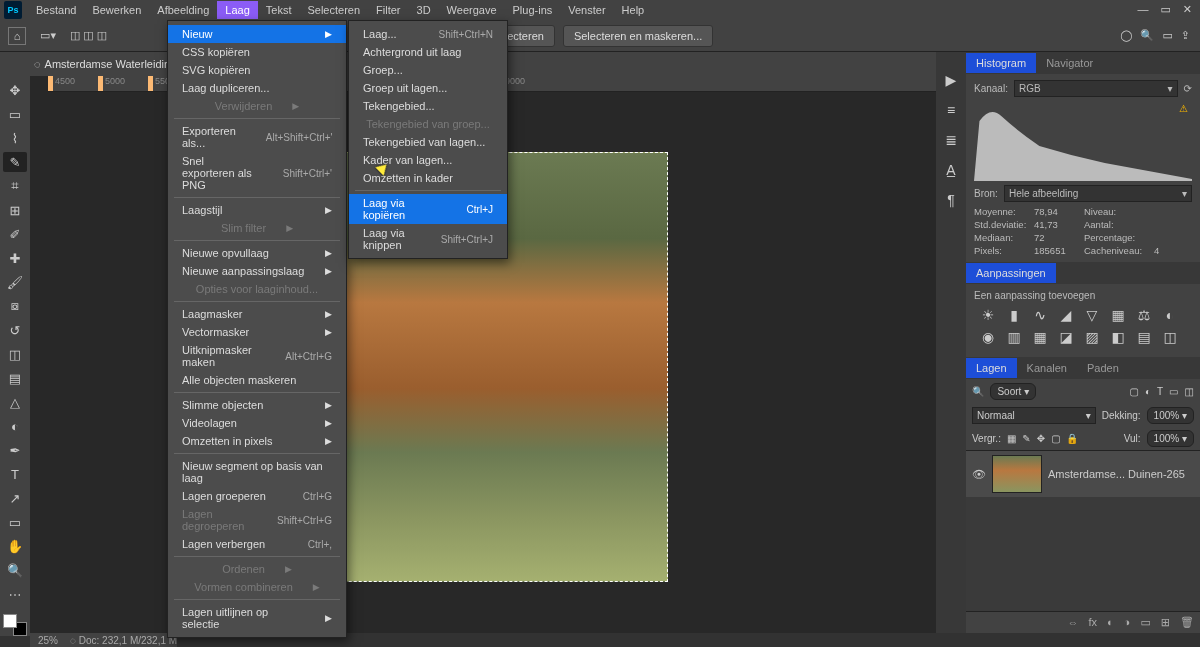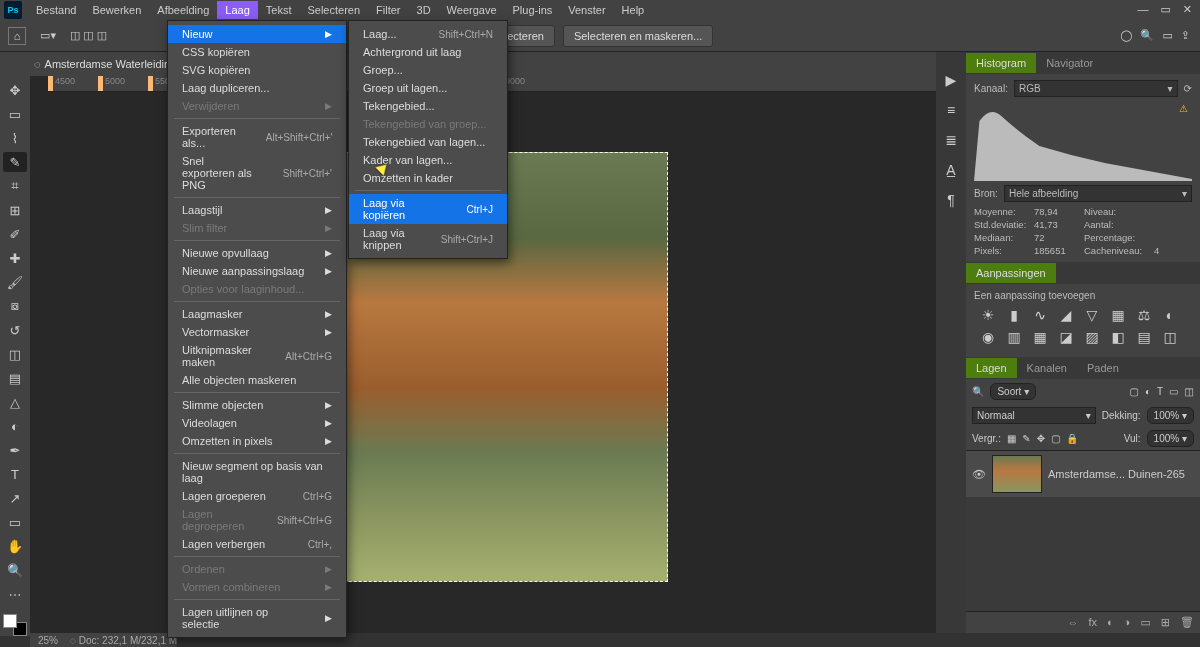--- a/index.html
+++ b/index.html
@@ -25,36 +25,36 @@
 .canvas-area { position: absolute; left: 30px; top: 76px; right: 264px; bottom: 14px; background: #282828; overflow: hidden; }
 .ruler-h { position: absolute; top: 0; left: 18px; right: 0; height: 16px; background: #424242; border-bottom: 1px solid #222; color: #888; font-size: 9px; display: flex; }
 .ruler-h span { flex: 0 0 50px; border-left: 5px solid #fdba74; padding-left: 2px; }
 .image-holder { position: absolute; left: 18px; top: 16px; right: 0; bottom: 0; display: flex; align-items: flex-start; justify-content: flex-start; padding: 60px 20px; }
 .fox-img { width: 480px; height: 430px; background: linear-gradient(180deg, #6b7a52 0%, #5a6842 20%, #b87840 35%, #9a5e2e 55%, #6b7a52 70%, #8a9560 85%, #a5b070 100%); border: 1px dashed #fff; position: relative; margin-left: 120px; }
 .status-bar { position: absolute; bottom: 0; left: 30px; height: 14px; background: #424242; display: flex; align-items: center; gap: 12px; padding-left: 8px; font-size: 10px; color: #aaa; }
 
 
 .menu { position: absolute; background: #4c4c4c; border: 1px solid #222; box-shadow: 2px 4px 10px rgba(0,0,0,.5); z-index: 200; font-size: 11px; color: #ddd; padding: 4px 0; }
 .menu-item { display: flex; justify-content: space-between; align-items: center; padding: 3px 14px; min-height: 18px; cursor: default; }
-.menu-item.disabled { color: #7a7a7a; }
+.menu-item.disabled { color: #7a7a7a; justify-content: center; }
 .menu-item.highlight { background: #1473e6; color: #fff; }
 .menu-item .arrow { font-size: 9px; margin-left: 20px; }
 .menu-item .shortcut { color: #aaa; font-size: 10px; margin-left: 30px; }
 .menu-item.highlight .shortcut { color: #fff; }
 .menu-sep { height: 1px; background: #666; margin: 3px 6px; }
 .cursor-ov { position: absolute; width: 16px; height: 16px; pointer-events: none; z-index: 300; }
 .cursor-ov::before { content:""; position:absolute; left:0; top:0; border-left:10px solid #ffeb3b; border-top:6px solid transparent; border-bottom:6px solid transparent; transform: rotate(-45deg); filter: drop-shadow(0 0 1px #000); }
 
 
 .right { position: absolute; right: 0; top: 52px; width: 264px; bottom: 14px; background: #424242; display: flex; }
 .right-strip { width: 30px; background: #383838; display: flex; flex-direction: column; align-items: center; padding-top: 20px; gap: 14px; font-size: 14px; color: #ccc; }
 .panels { flex: 1; display: flex; flex-direction: column; background: #424242; }
 .panel-tabs { display: flex; background: #383838; height: 22px; align-items: center; }
 .panel-tab { padding: 4px 10px; font-size: 11px; color: #999; }
-.panel-tab.active { background: #4d7c0f; color: #ddd; }
+.panel-tab.active { background: #1d4ed8; color: #ddd; }
 .panel-body { padding: 6px 8px; font-size: 10px; color: #bbb; }
 .histo { height: 80px; background: #424242; position: relative; margin: 4px 0; }
 .histo svg { width: 100%; height: 100%; }
 .stats { display: grid; grid-template-columns: 60px 50px 70px 20px; row-gap: 2px; font-size: 9.5px; }
 .adjust-icons { display: flex; flex-wrap: wrap; gap: 6px; padding: 6px 4px; font-size: 14px; color: #ccc; }
 .adjust-icons span { width: 20px; text-align: center; }
 .layers-body { flex: 1; display: flex; flex-direction: column; }
 .layers-toolbar { display: flex; align-items: center; gap: 6px; padding: 4px 6px; font-size: 10px; }
 .layers-filter { background: #333; border: 1px solid #222; padding: 2px 6px; border-radius: 6px; }
 .blend-row, .lock-row { display: flex; align-items: center; gap: 6px; padding: 3px 6px; font-size: 10px; }

